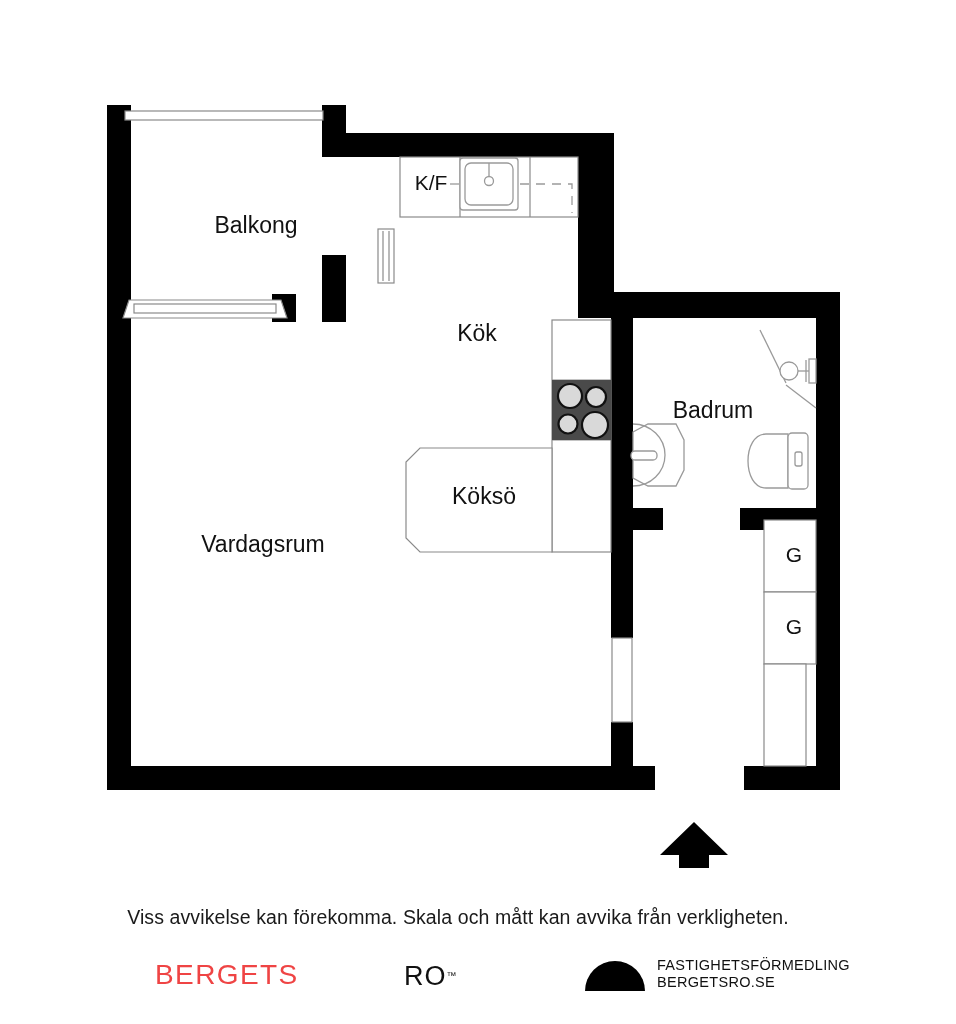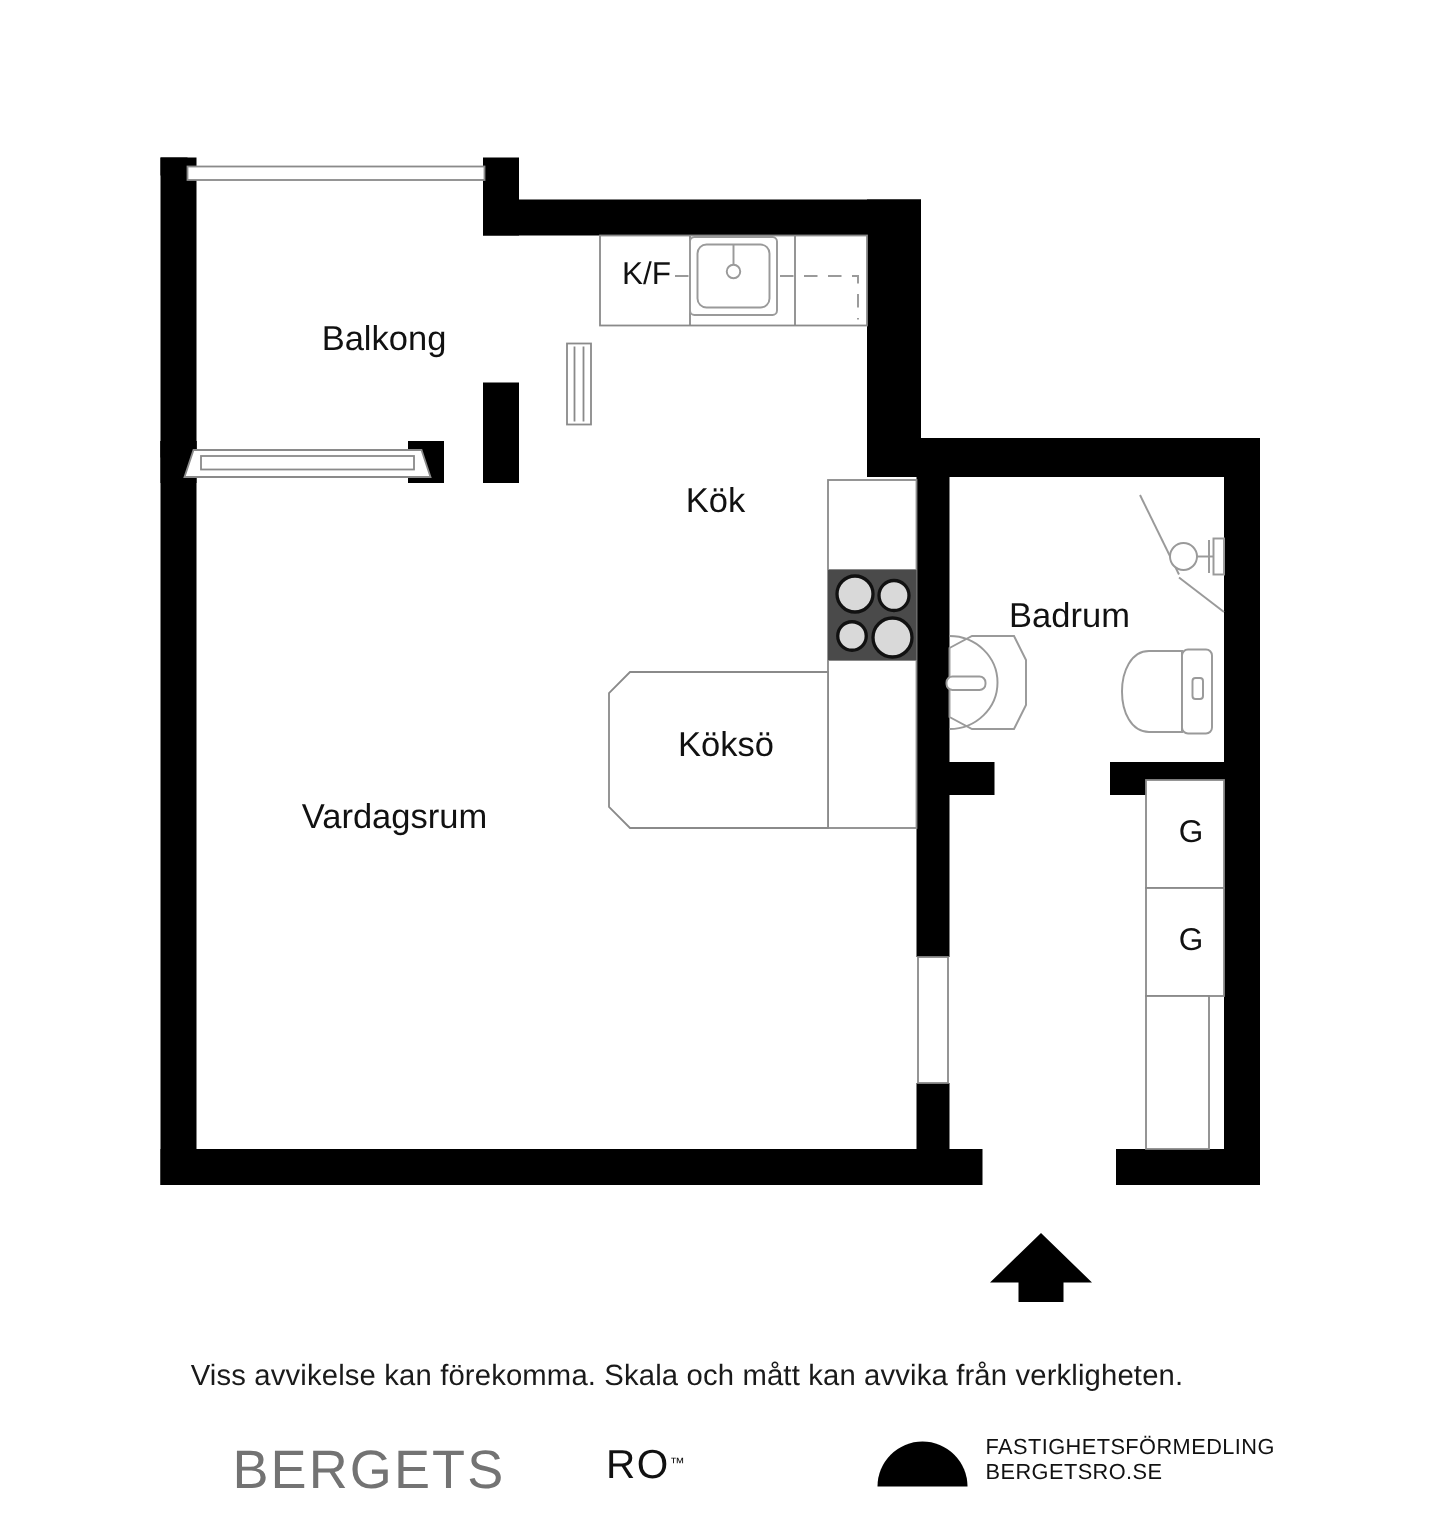--- a/index.html
+++ b/index.html
@@ -92,23 +92,23 @@
   }
   #logos {
     position: relative;
     height: 70px;
     margin-top: 24px;
   }
   #logo-bergets {
     position: absolute;
     left: 155px;
     top: 6px;
-    font-size: 36px;
+    font-size: 28px;
     letter-spacing: 1.4px;
-    color: #737373;
+    color: #ef4444;
     font-weight: 400;
     font-family: "Liberation Sans", sans-serif;
   }
   #logo-ro-wrap {
     position: absolute;
     left: 404px;
     top: 8px;
     color: #111111;
   }
   #logo-ro {

